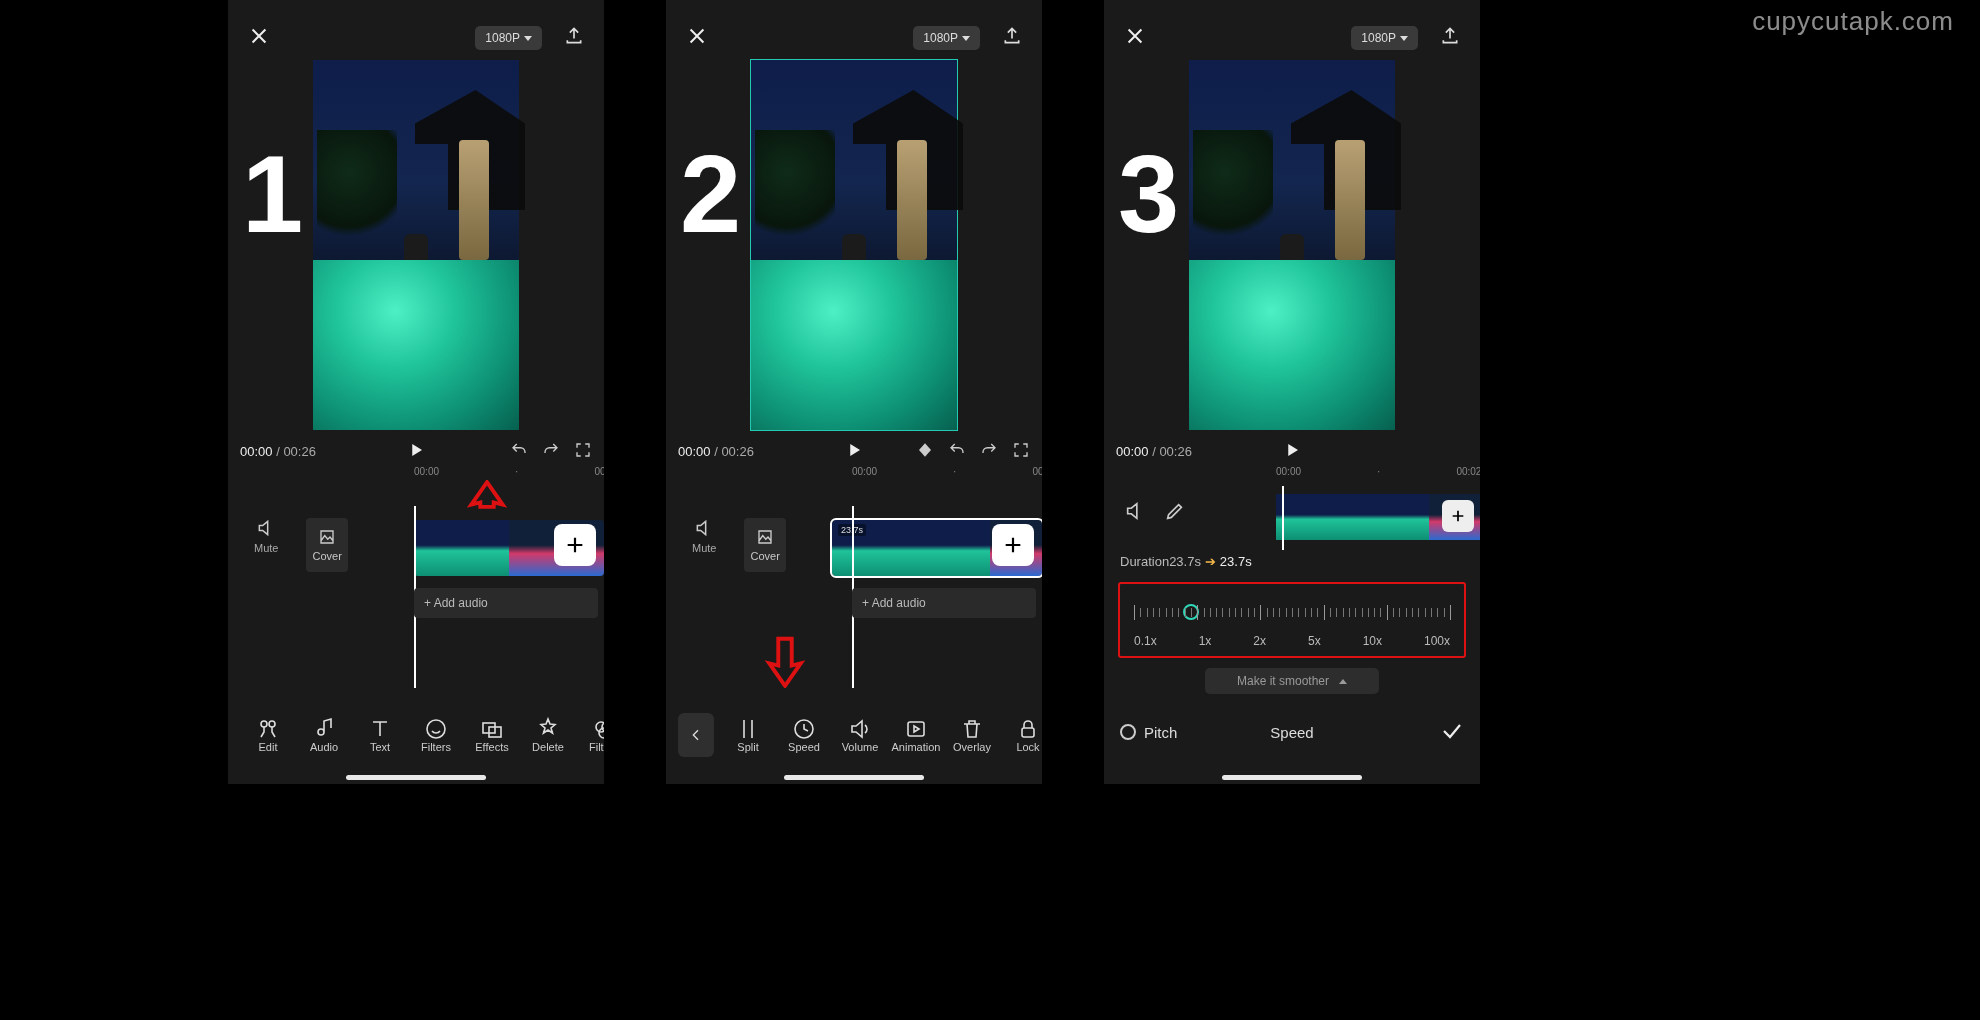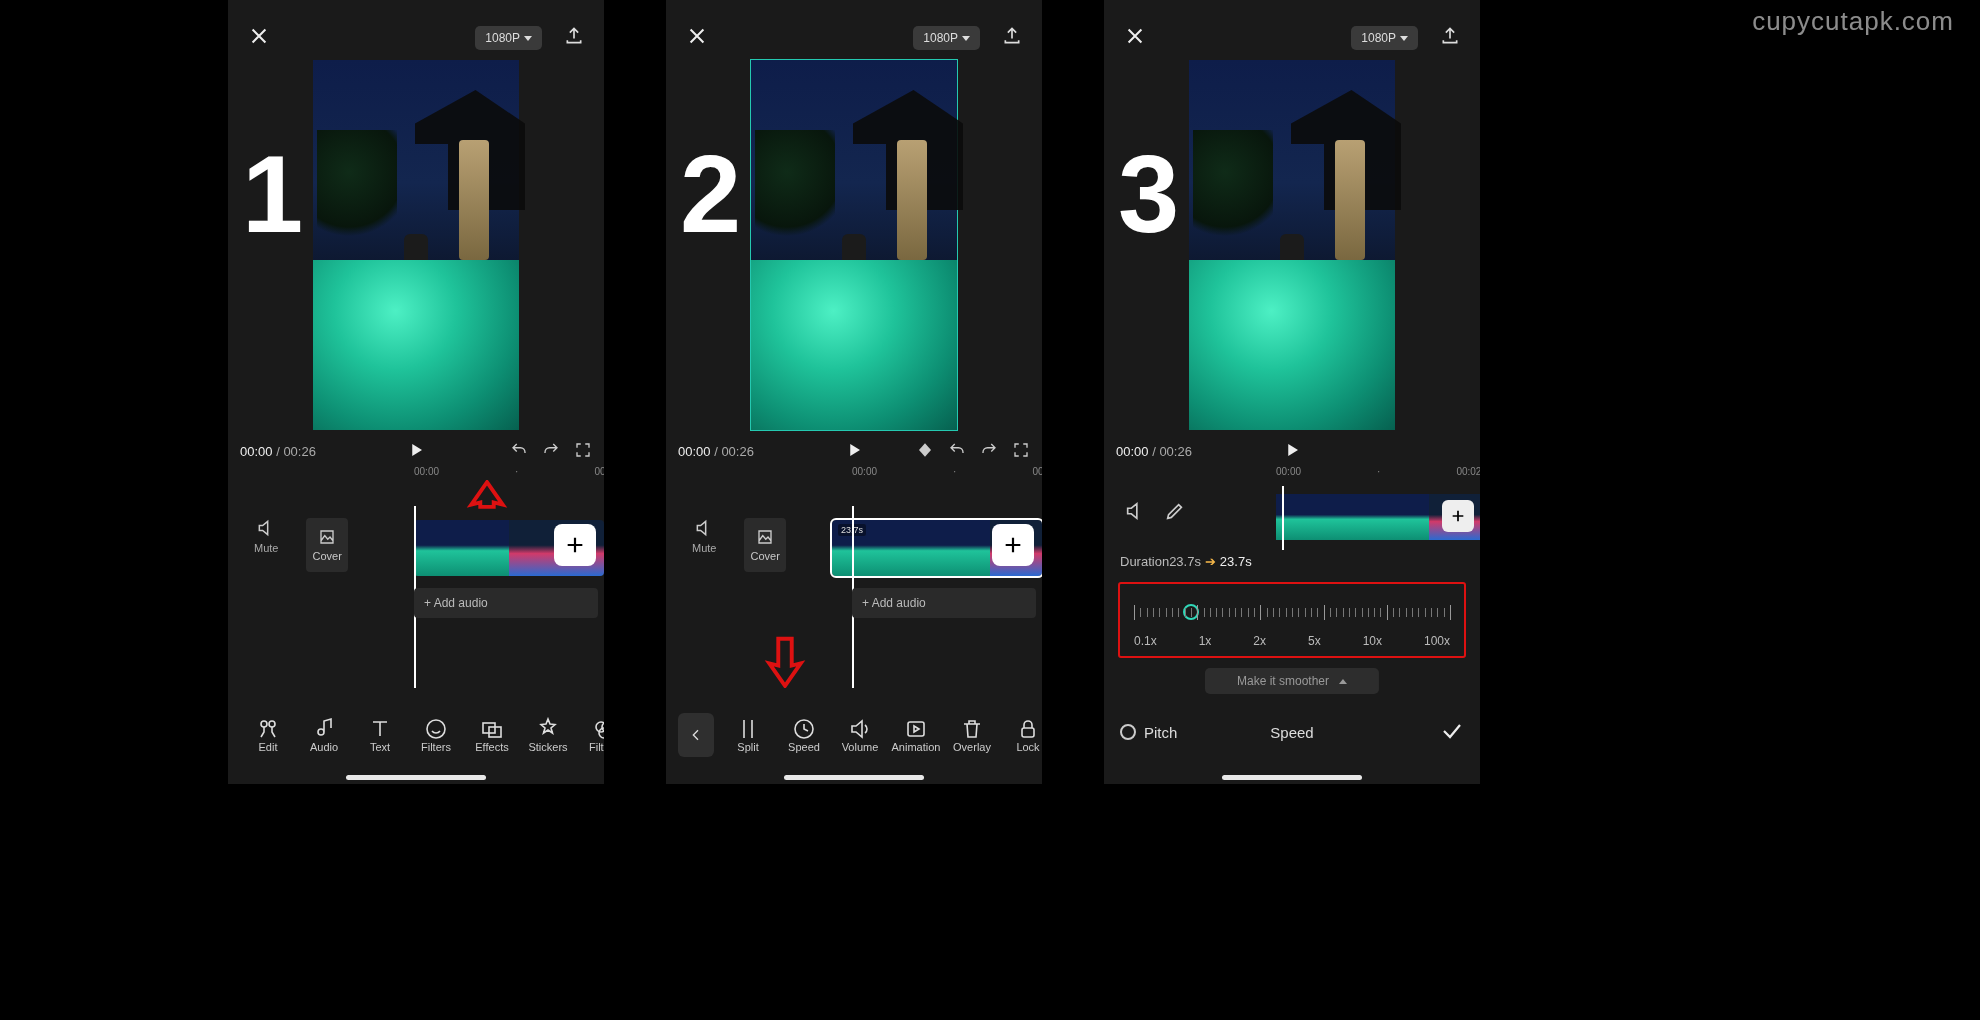--- a/index.html
+++ b/index.html
@@ -230,21 +230,21 @@
           <svg viewBox="0 0 24 24">
             <rect x="3" y="6" width="12" height="10"></rect>
             <rect x="9" y="10" width="12" height="10"></rect>
           </svg>
           <span>Effects</span>
         </div>
     <div class="tool">
           <svg viewBox="0 0 24 24">
             <path d="M12 2l2 5 5 .5-4 3.5 1.5 5L12 13l-4.5 3 1.5-5-4-3.5 5-.5z"></path>
           </svg>
-          <span>Stickers</span>
+          <span>Delete</span>
         </div>
     <div class="tool">
           <svg viewBox="0 0 24 24">
             <circle cx="9" cy="10" r="5"></circle>
             <circle cx="15" cy="10" r="5"></circle>
             <circle cx="12" cy="16" r="5"></circle>
           </svg>
           <span>Filters</span>
         </div>
   </div>

